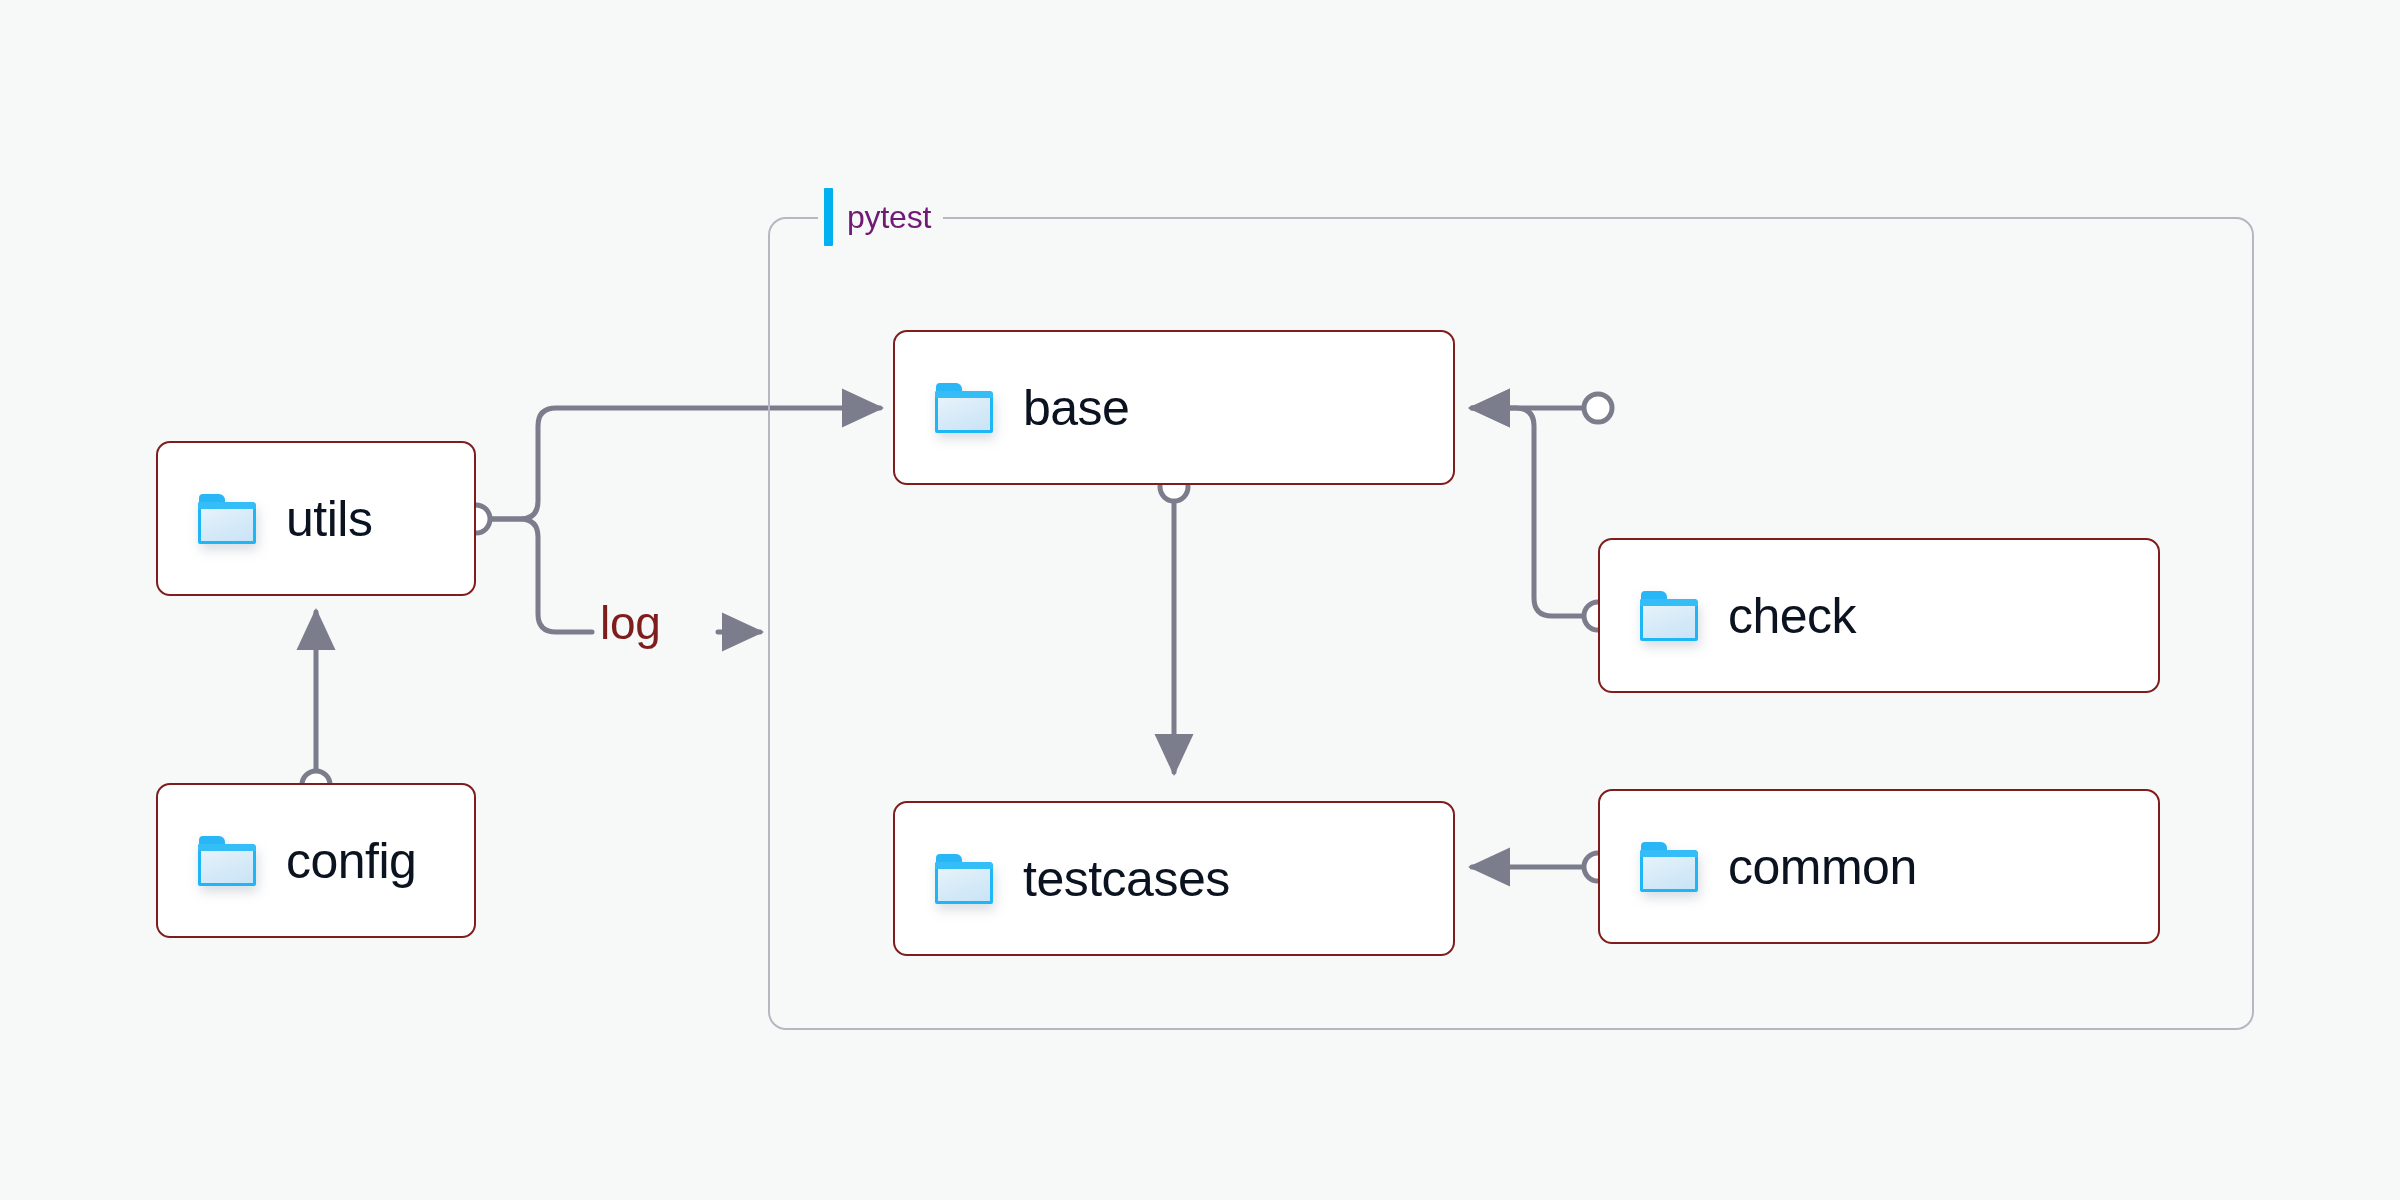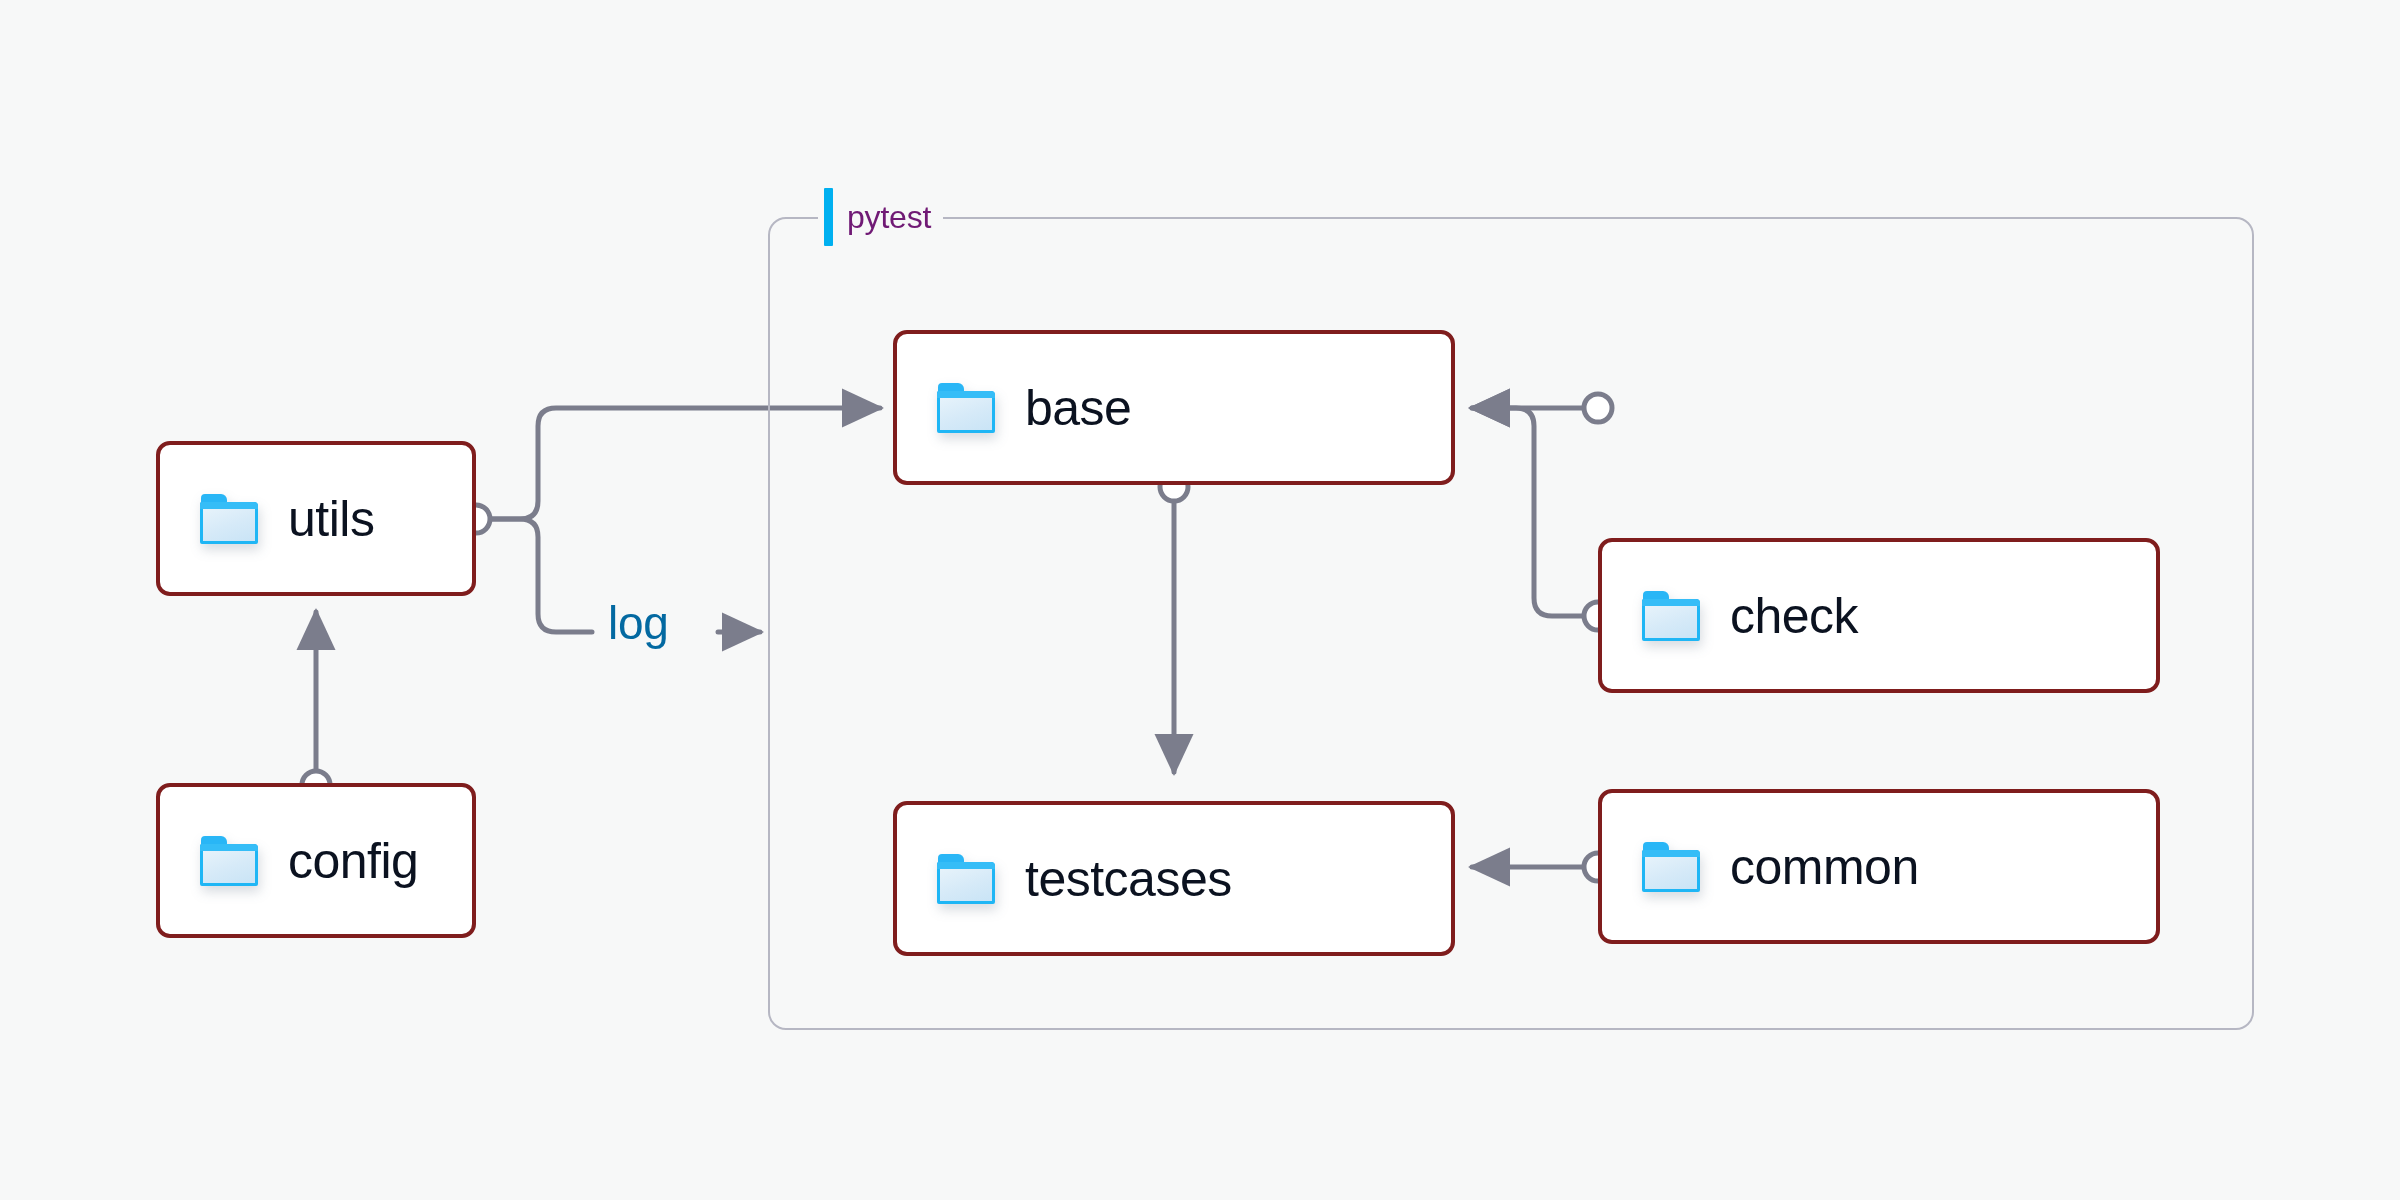--- a/index.html
+++ b/index.html
@@ -59,21 +59,21 @@
     letter-spacing: -0.2px;
     line-height: 1;
     white-space: nowrap;
   }
 
   
   .node {
     position: absolute;
     box-sizing: border-box;
     background: #ffffff;
-    border: 4px solid #7f1d1d;
+    border: 2px solid #7f1d1d;
     border-radius: 14px;
     display: flex;
     align-items: center;
     padding-left: 40px;
     gap: 30px;
   }
   .node-label {
     font-size: 50px;
     color: #0b1220;
     letter-spacing: -0.5px;
@@ -161,21 +161,21 @@
     </g>
   </svg>
 
   <div class="group-box" style="left:768px; top:217px; width:1486px; height:813px;"></div>
 
   <div class="group-label-wrap" style="left:818px; top:188px;">
     <span class="group-accent-bar"></span>
     <span class="group-label-text">pytest</span>
   </div>
 
-  <div style="position:absolute; left:600px; top:600px; font-size:46px; color:#0369a1; letter-spacing:-0.3px; line-height:1;margin-left:8px;">
+  <div style="position:absolute; left:600px; top:600px; font-size:46px; color:#7f1d1d; letter-spacing:-0.3px; line-height:1;">
     <span>log</span>
   </div>
 
   <div class="node" style="left:156px; top:783px; width:320px; height:155px;">
     <span class="folder-icon">
       <span class="tab"></span>
         <span class="body"></span>
         <span class="lip"></span>
     </span>
     <span class="node-label">config</span>

